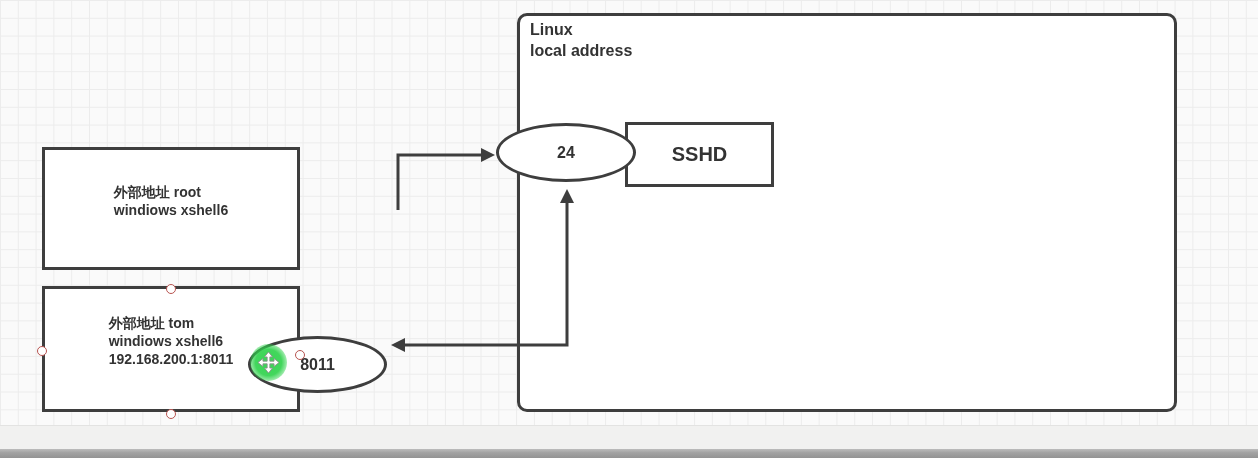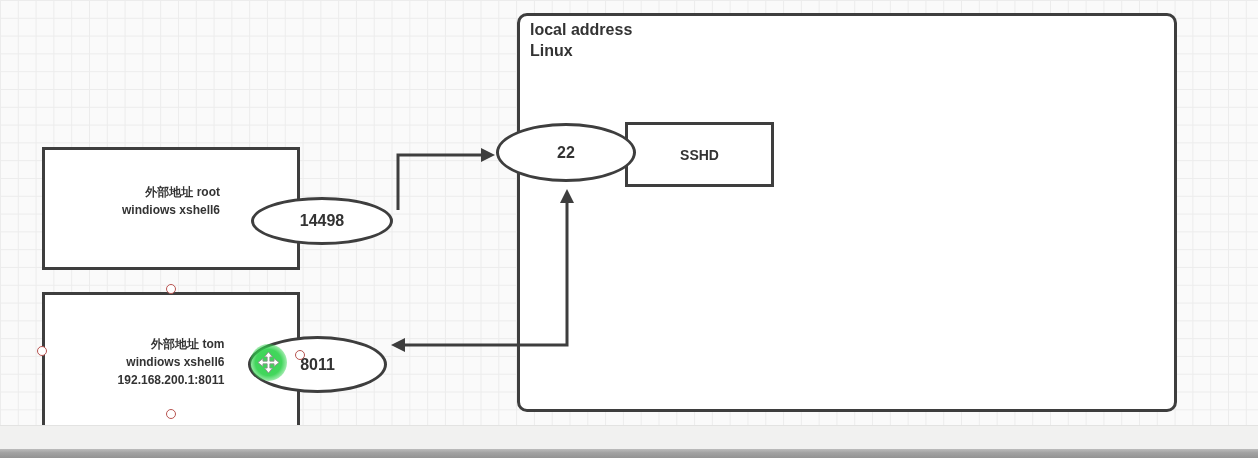--- a/index.html
+++ b/index.html
@@ -25,26 +25,26 @@
   .node {
     position: absolute; background: #ffffff;
     border: 3px solid #3e3e3e; color: #333333; font-weight: bold;
   }
   .rounded { border-radius: 10px; }
   .center-flex { display: flex; align-items: center; justify-content: center; }
 
   .linux-box { left: 517px; top: 13px; width: 660px; height: 399px; }
   .linux-title { padding: 3px 0 0 10px; font-size: 16px; line-height: 21px; }
 
-  .sshd-box { left: 625px; top: 122px; width: 149px; height: 65px; font-size: 14px; }
+  .sshd-box { left: 625px; top: 122px; width: 149px; height: 65px; font-size: 20px; }
 
-  .ext-box { left: 42px; width: 258px; font-size: 12px; text-align: right; }
+  .ext-box { left: 42px; width: 258px; font-size: 14px; text-align: left; }
   .ext-box .txt { transform: translateY(-8px); line-height: 18px; }
   .root-box { top: 147px; height: 123px; }
-  .tom-box  { top: 292px; height: 156px; }
+  .tom-box  { top: 286px; height: 126px; }
 
   .ellipse {
     position: absolute; background: #ffffff;
     border: 3px solid #3e3e3e; border-radius: 50%;
     color: #333333; font-weight: bold; font-size: 16px;
     display: flex; align-items: center; justify-content: center;
   }
   .e22    { left: 496px; top: 123px; width: 140px; height: 59px; }
   .e14498 { left: 251px; top: 197px; width: 142px; height: 48px; }
   .e8011  { left: 248px; top: 336px; width: 139px; height: 57px; }
@@ -82,22 +82,22 @@
 </style>
 </head>
 <body>
 
 <div class="screen">
 
   <div class="canvas">
 
     <div class="node rounded linux-box">
       <div class="linux-title">
+        <div>Linux</div>
         <div>local address</div>
-        <div>Linux</div>
       </div>
     </div>
 
     <div class="node center-flex sshd-box">
       <span>SSHD</span>
     </div>
 
     <div class="node center-flex ext-box root-box">
       <div class="txt">
         <div>外部地址 root</div>
@@ -121,24 +121,21 @@
       </g>
 
       <g>
         <polyline points="567,202 567,345 403,345"></polyline>
         <polygon points="567,189 560,203 574,203"></polygon>
         <polygon points="391,345 405,338 405,352"></polygon>
       </g>
     </svg>
 
     <div class="ellipse e22">
-      <span>22</span>
-    </div>
-    <div class="ellipse e14498">
-      <span>14498</span>
+      <span>24</span>
     </div>
     <div class="ellipse e8011">
       <span>8011</span>
     </div>
 
     <div class="dot" style="left:166px; top:284px;"></div>
     <div class="dot" style="left:37px;  top:346px;"></div>
     <div class="dot" style="left:295px; top:350px;"></div>
     <div class="dot" style="left:166px; top:409px;"></div>
 

